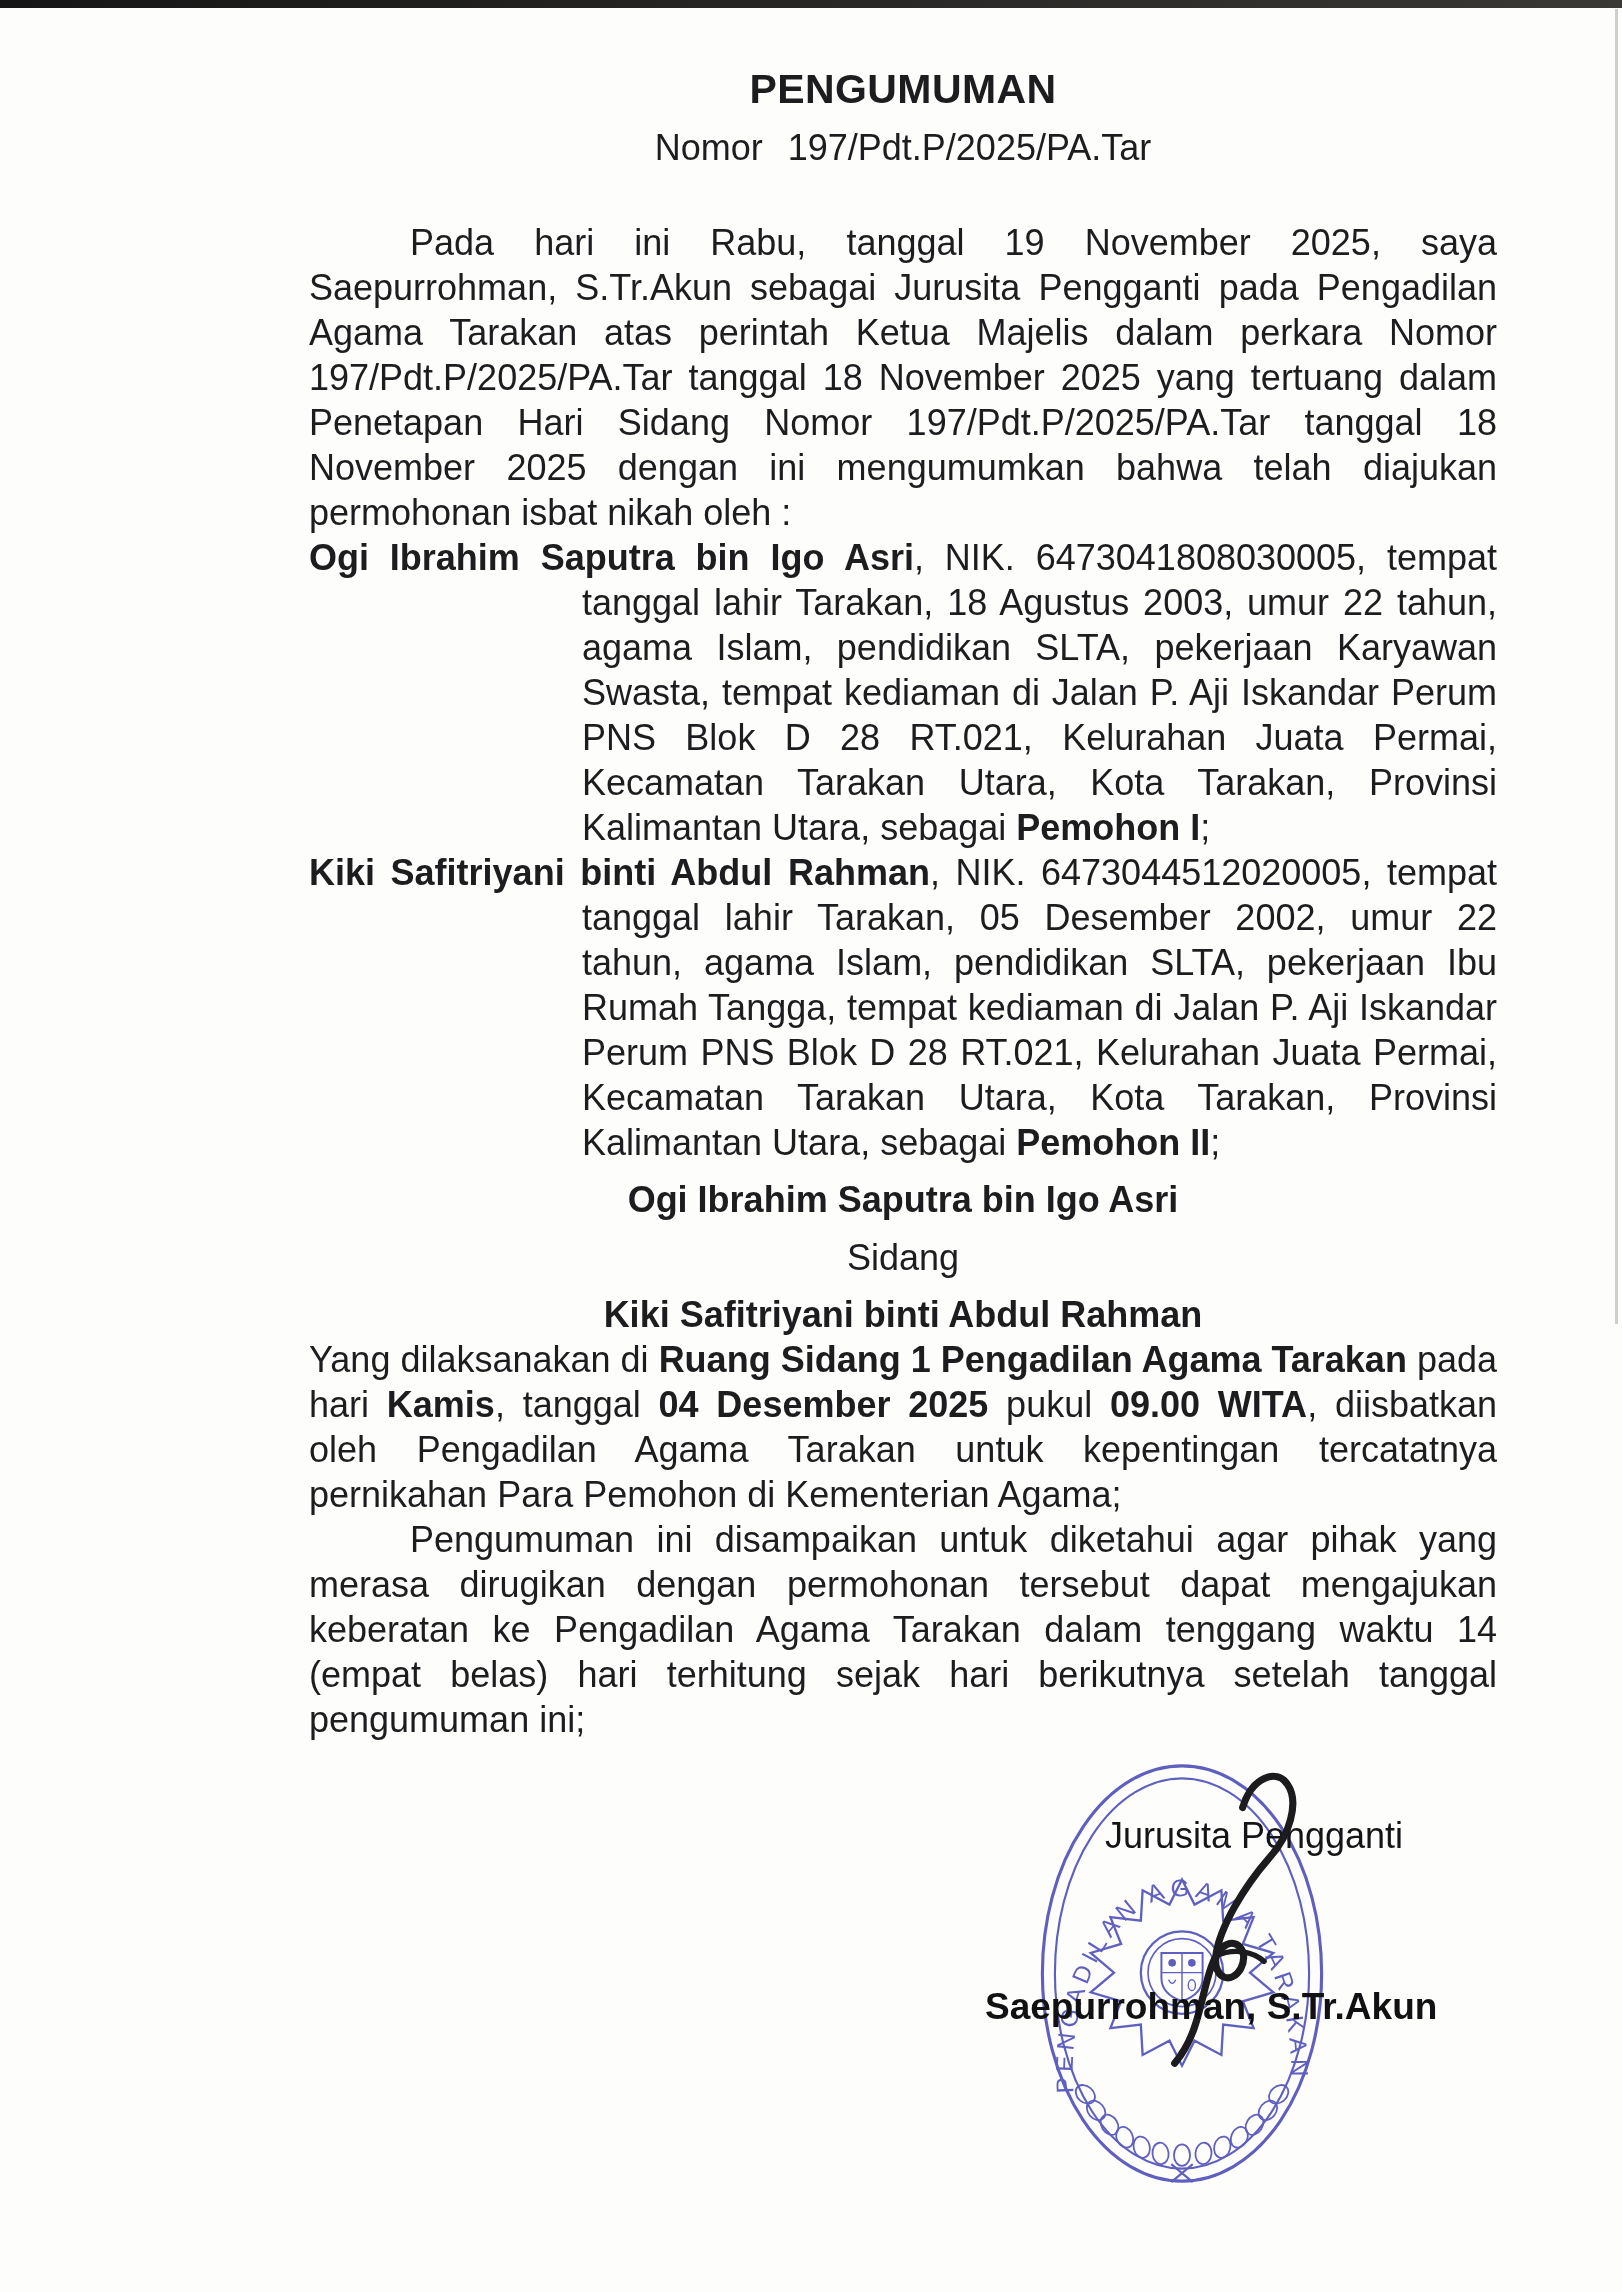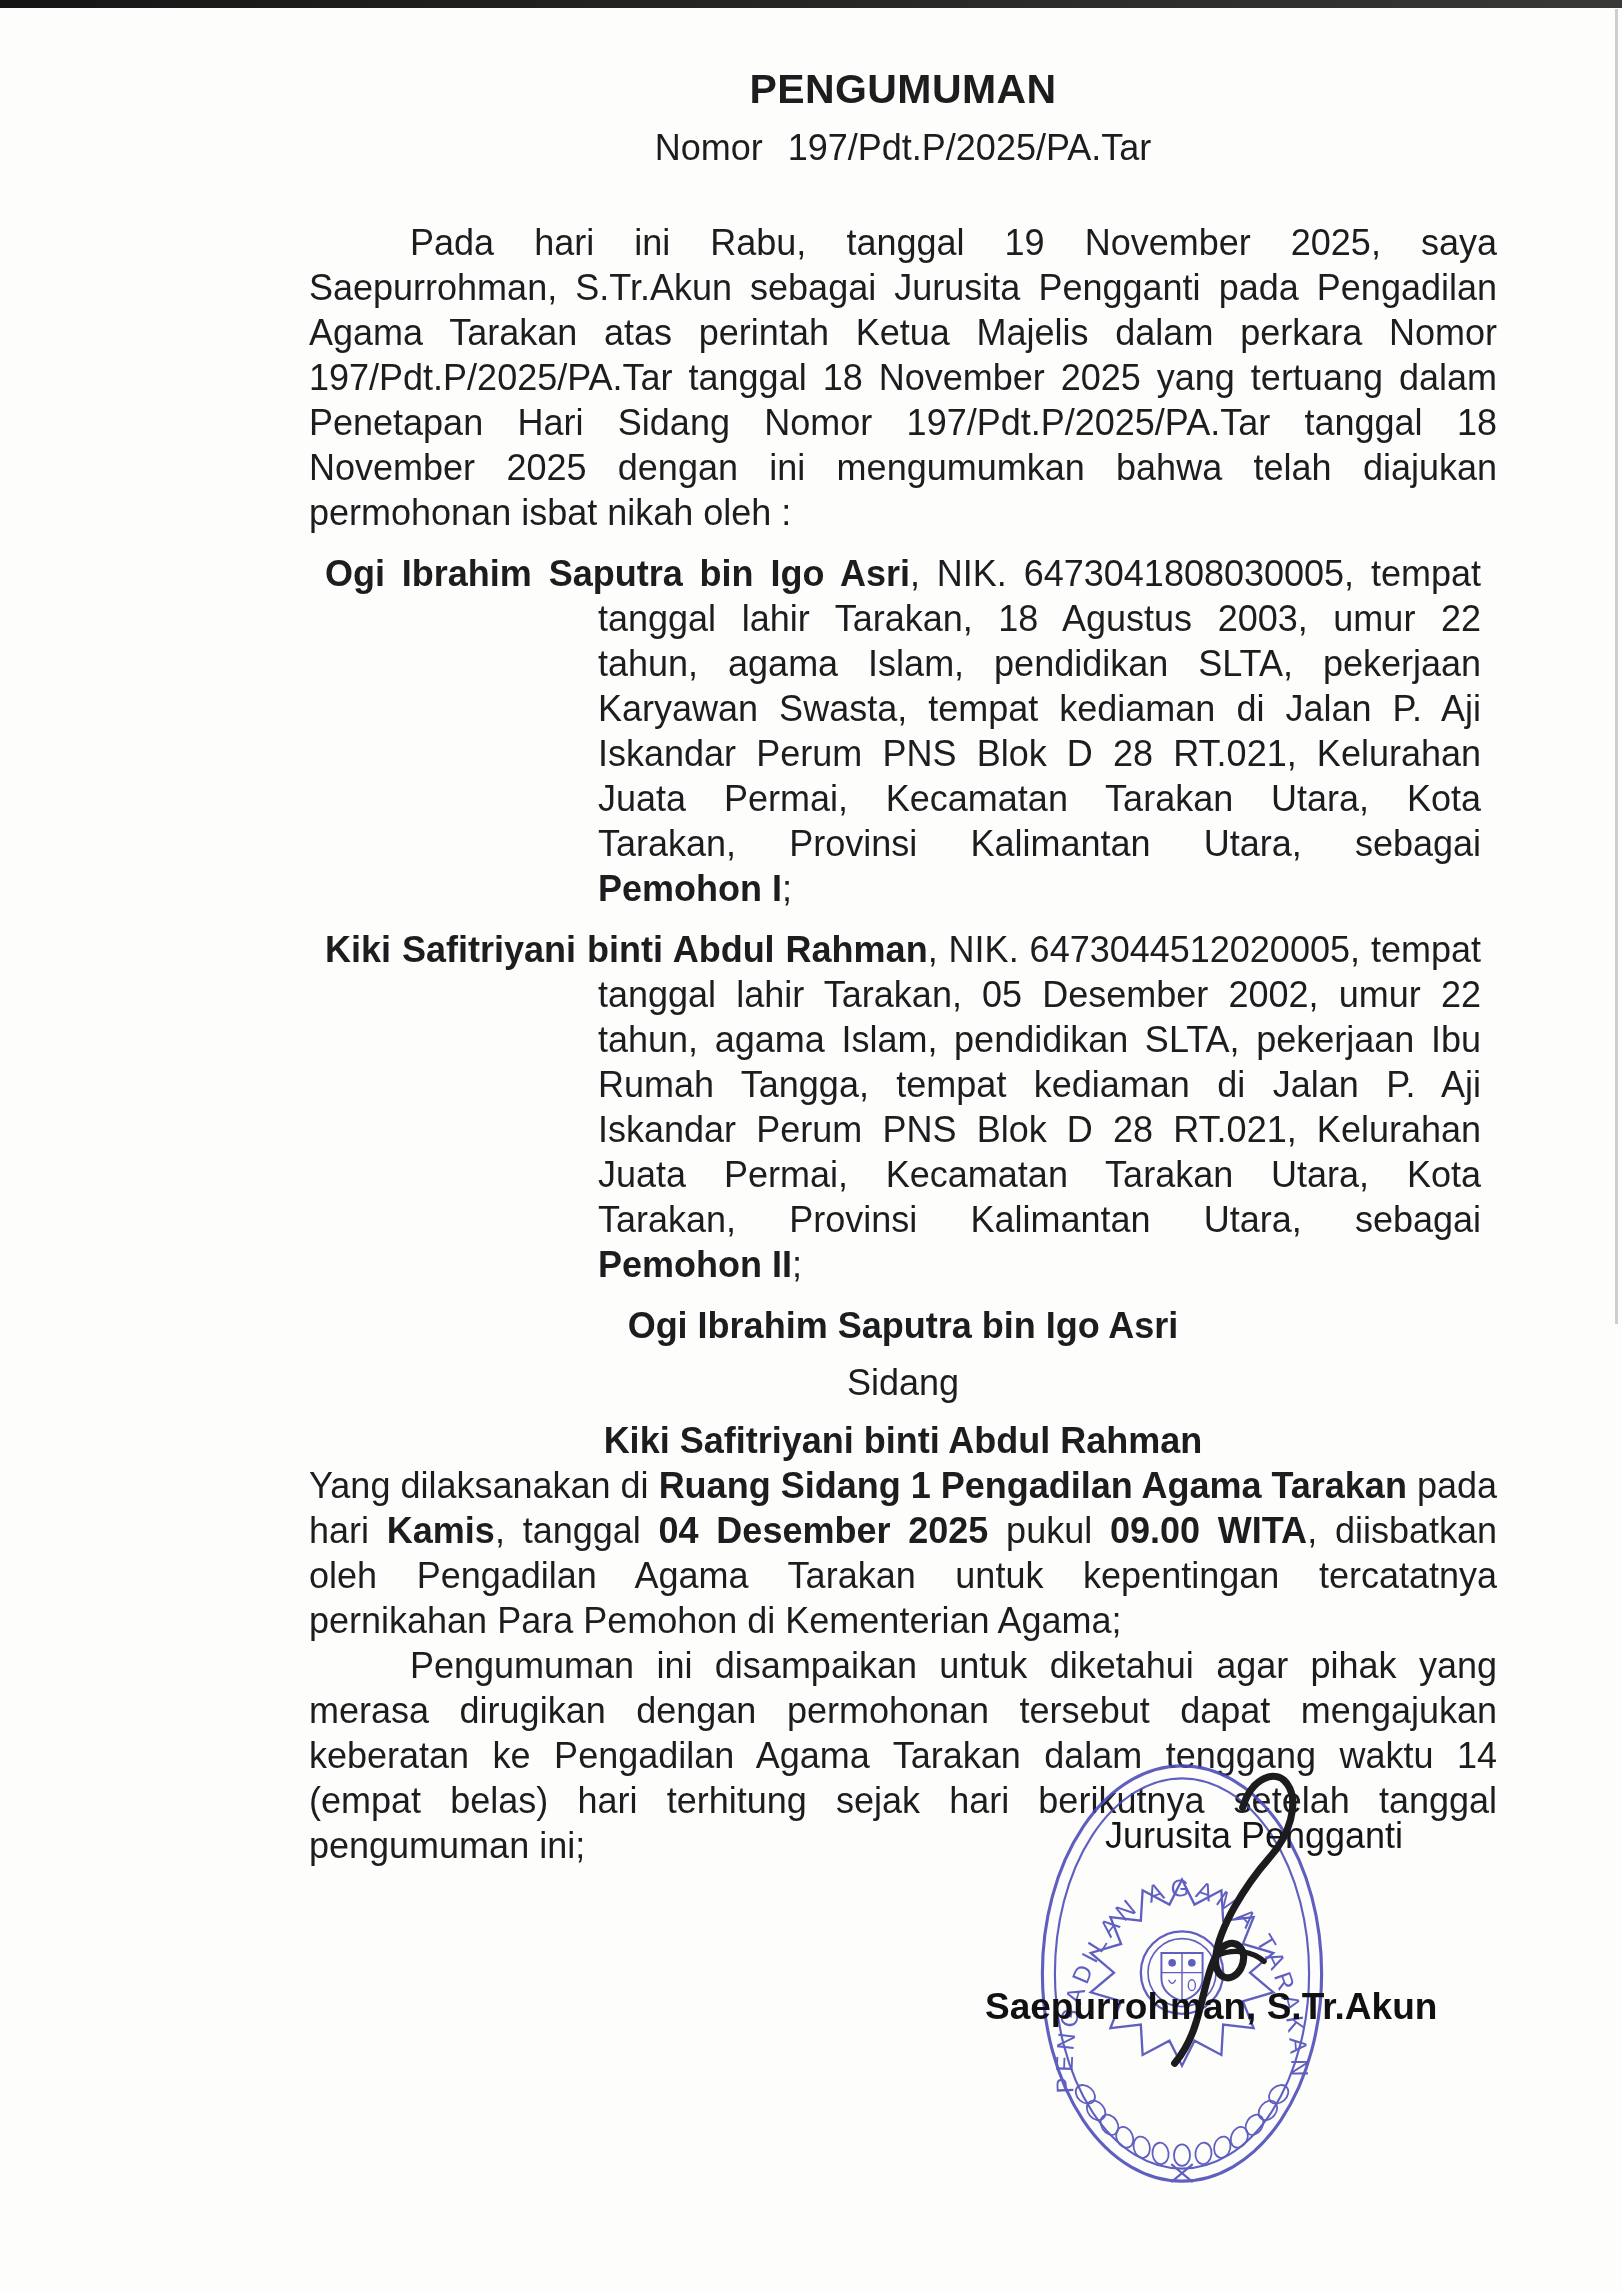--- a/index.html
+++ b/index.html
@@ -28,21 +28,21 @@
   }
   .doc-number{
     text-align:center;margin:0 0 50px 0;line-height:45px;
   }
   .doc-number .num-label{margin-right:25px;}
   p.para{
     margin:0;text-align:justify;
   }
   p.indented{text-indent:101px;}
   p.hanging{
-    padding-left:273px;text-indent:-273px;margin:16px;text-align:justify;
+    padding-left:273px;text-indent:-273px;margin:0;text-align:justify;
   }
   .b{font-weight:bold;}
   .center-line{text-align:center;margin:12.5px 0 0 0;}
   .mt8{margin-top:7.2px;}
   .mt16{margin-top:14.3px;}
   .signature-zone{
     position:absolute;top:1754px;left:967px;width:573px;height:466px;
   }
   .stamp-svg{position:absolute;top:0;left:36px;}
   .sig-title{

